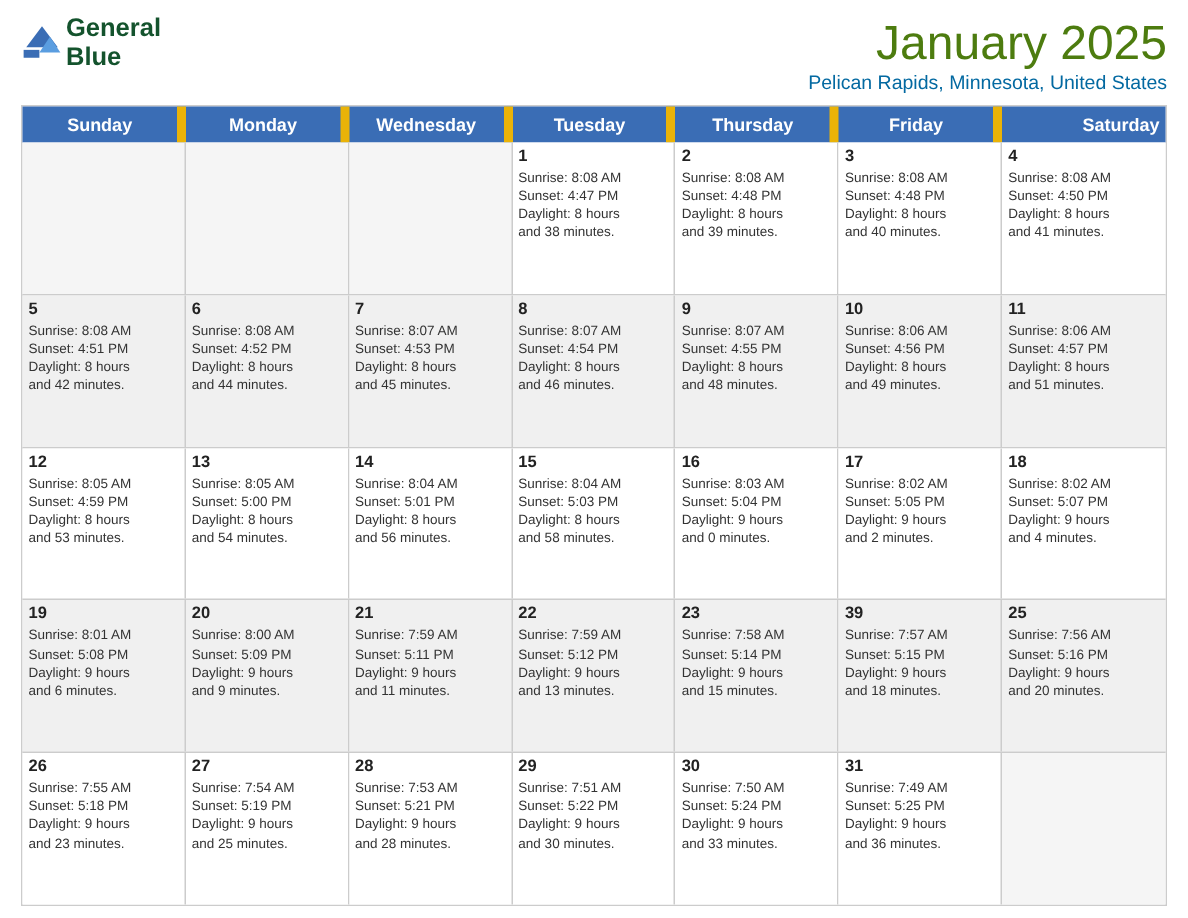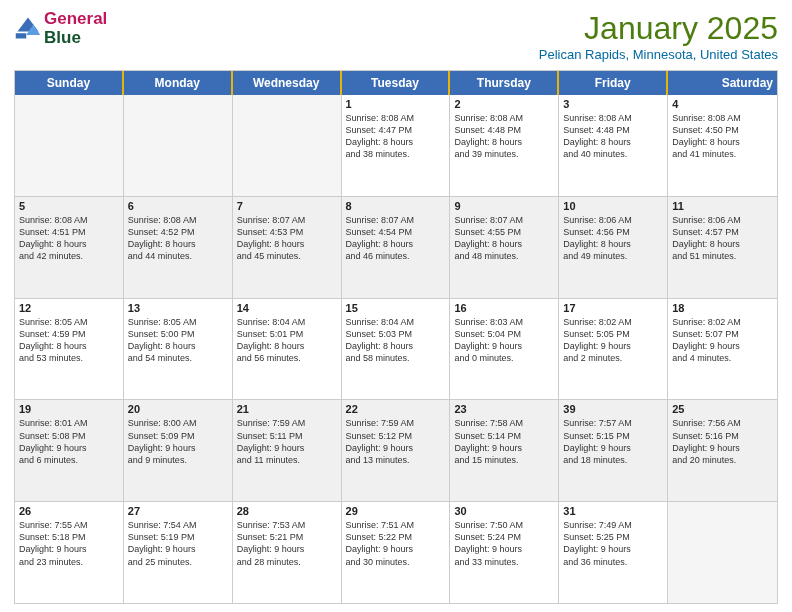--- a/index.html
+++ b/index.html
@@ -55,21 +55,21 @@
       display: grid;
       grid-template-columns: repeat(7, 1fr);
       background: #3a6db5;
     }
     .cal-header-cell {
       color: #fff;
       font-size: 12px;
       font-weight: bold;
       padding: 5px 4px;
       text-align: center;
-      border-right: 2px solid #eab308;
+      border-right: 6px solid #eab308;
     }
     .cal-header-cell:last-child {
       border-right: none;
       text-align: right;
     }
     .cal-body {
       flex: 1;
       display: flex;
       flex-direction: column;
     }
@@ -117,21 +117,21 @@
 <div class="page">
   <div class="header">
     <div class="logo">
       <svg class="logo-icon" viewBox="0 0 32 32">
         <rect x="0" y="0" width="32" height="32" fill="none"></rect>
         <polygon points="16,4 28,20 4,20" fill="#3a6db5"></polygon>
         <polygon points="22,12 30,24 14,24" fill="#5a9de0"></polygon>
         <rect x="2" y="22" width="12" height="6" fill="#3a6db5"></rect>
       </svg>
       <div>
-        <div style="font-size:17px;font-weight:bold;color:#be185d;line-height:1.1;">General</div>
+        <div style="font-size:17px;font-weight:bold;color:#14532d;line-height:1.1;">General</div>
         <div style="font-size:17px;font-weight:bold;color:#14532d;line-height:1.1;">Blue</div>
       </div>
     </div>
     <div class="title-block">
       <div class="month-title">January 2025</div>
       <div class="location">Pelican Rapids, Minnesota, United States</div>
     </div>
   </div>
 
   <div class="calendar">

